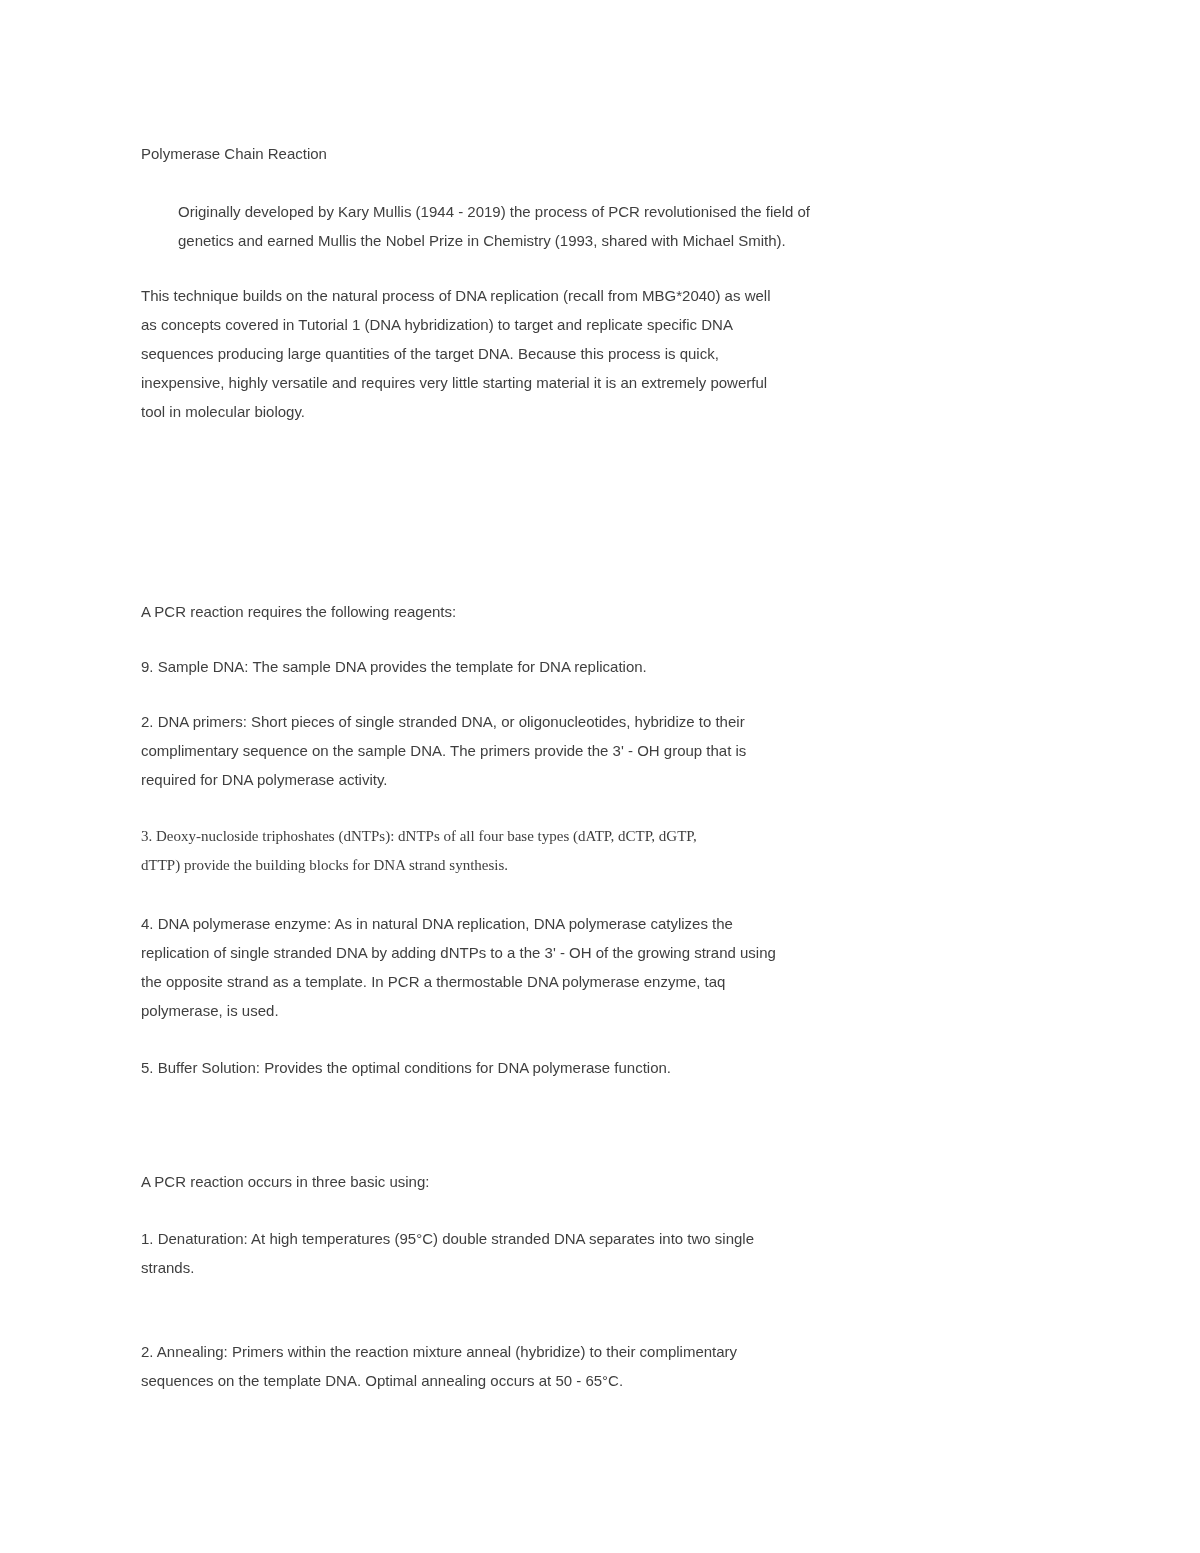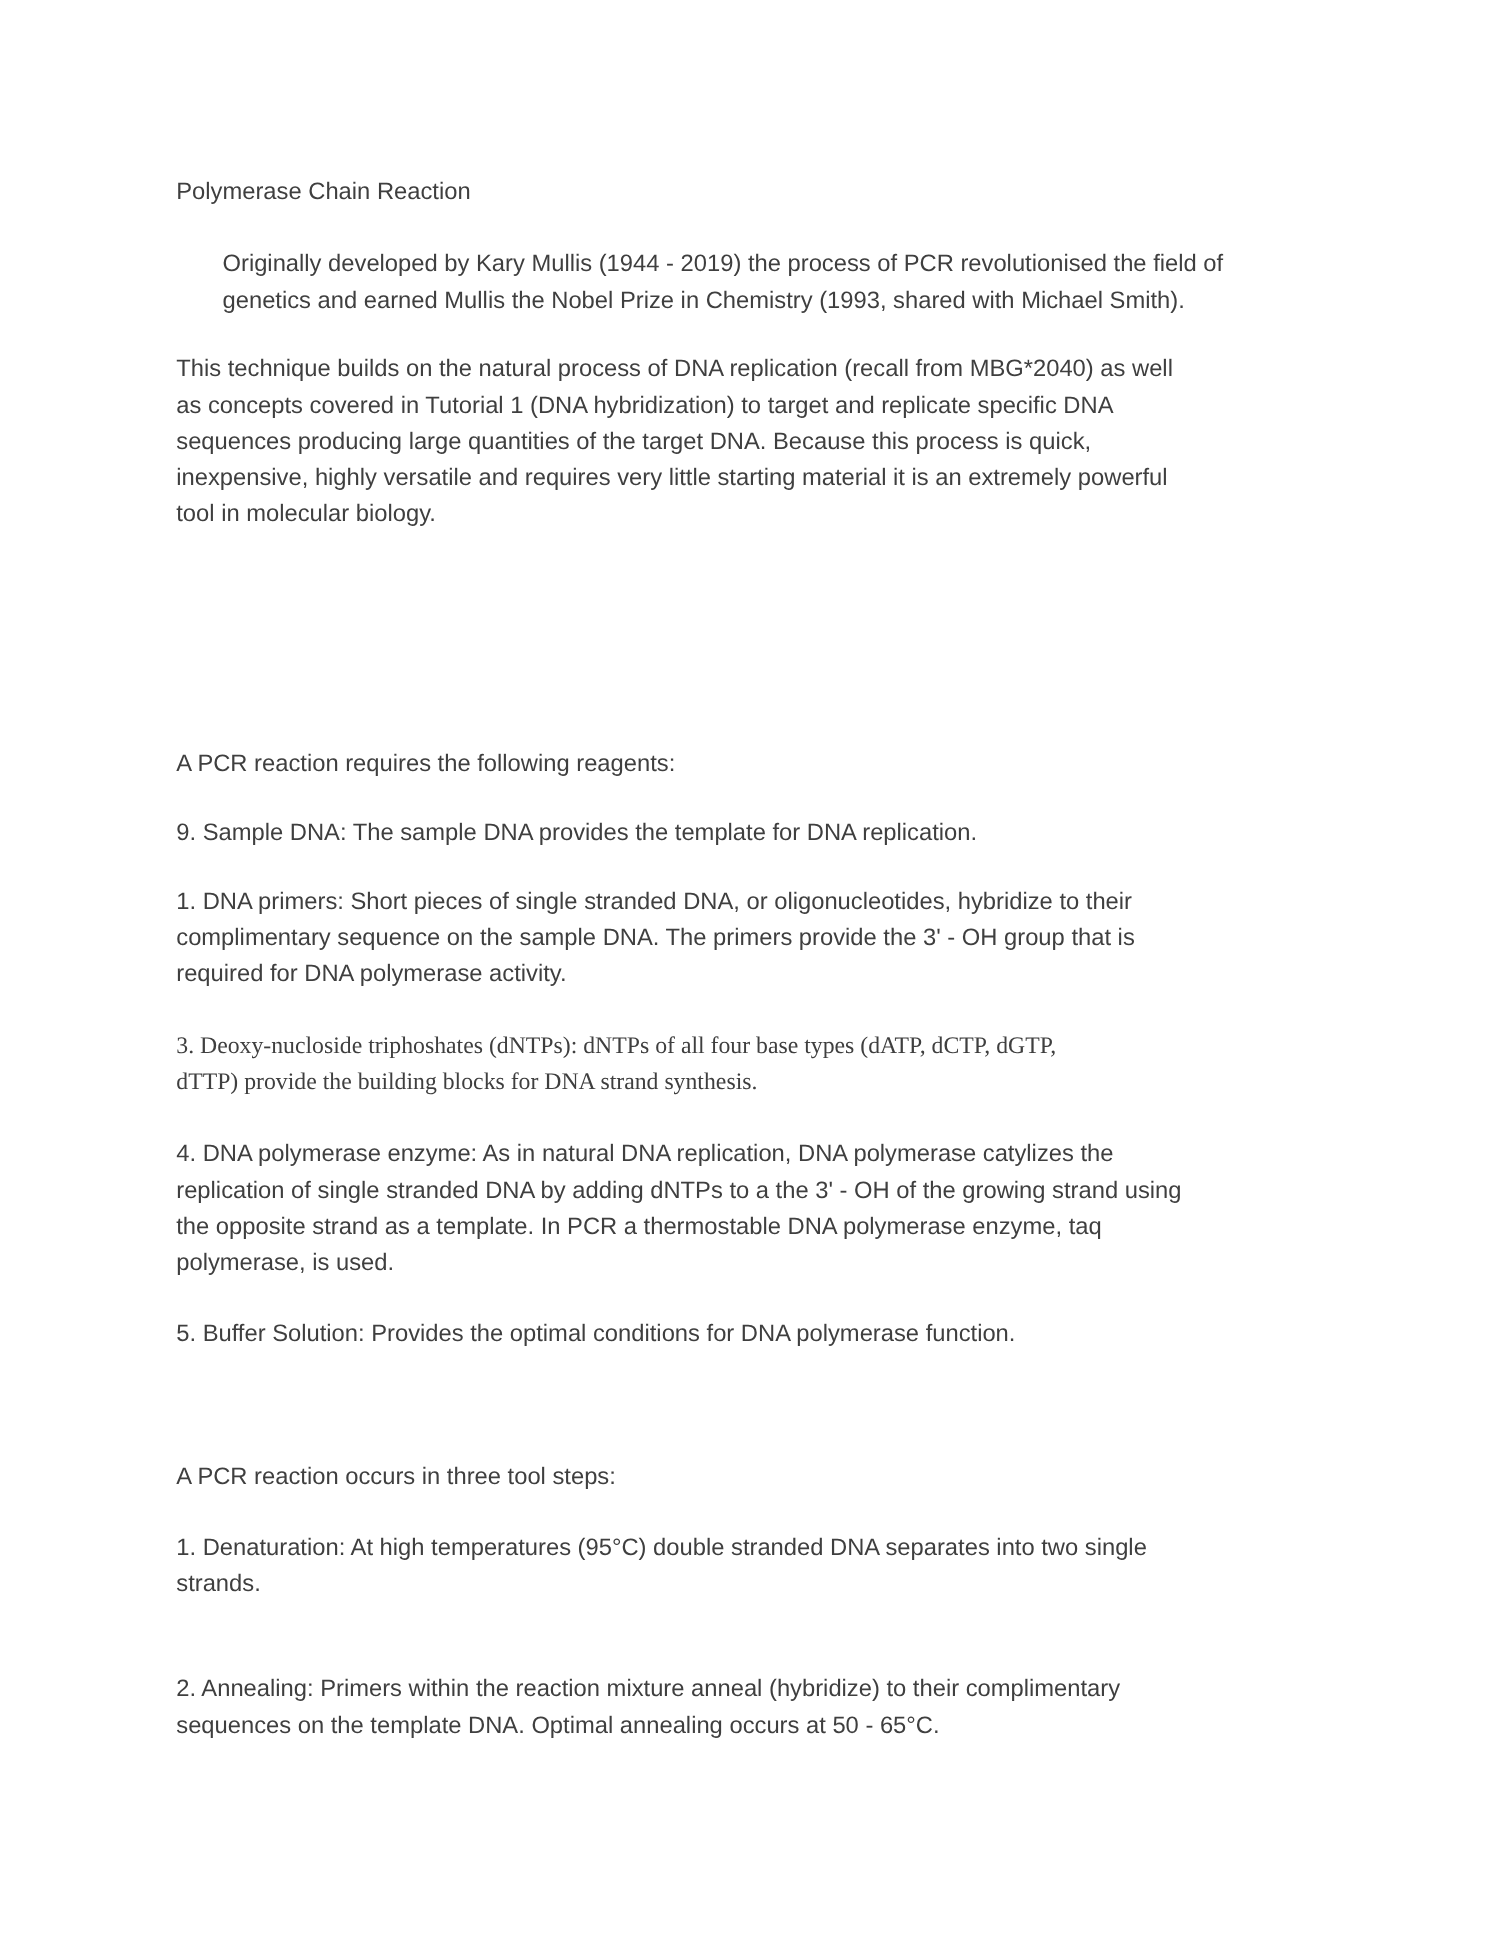--- a/index.html
+++ b/index.html
@@ -11,21 +11,21 @@
     position: relative;
     width: 1200px;
     height: 1553px;
     background: #ffffff;
     overflow: hidden;
     font-family: "Liberation Sans", sans-serif;
   }
   .block {
     position: absolute;
     left: 141px;
-    font-size: 19px;
+    font-size: 15px;
     line-height: 29px;
     color: #3f3f3f;
     white-space: pre;        
     letter-spacing: 0;
   }
   .b-title { top: 139px; }
   .b-p1    { top: 197px; margin-left: 37px; }
   .b-p2    { top: 281px; }
   .b-rh    { top: 597px; }
   .b-r1    { top: 652px; }
@@ -44,28 +44,28 @@
   <div class="block b-title">Polymerase Chain Reaction</div>
   <div class="block b-p1">Originally developed by Kary Mullis (1944 - 2019) the process of PCR revolutionised the field of
 genetics and earned Mullis the Nobel Prize in Chemistry (1993, shared with Michael Smith).</div>
   <div class="block b-p2">This technique builds on the natural process of DNA replication (recall from MBG*2040) as well
 as concepts covered in Tutorial 1 (DNA hybridization) to target and replicate specific DNA
 sequences producing large quantities of the target DNA. Because this process is quick,
 inexpensive, highly versatile and requires very little starting material it is an extremely powerful
 tool in molecular biology.</div>
   <div class="block b-rh">A PCR reaction requires the following reagents:</div>
   <div class="block b-r1">9. Sample DNA: The sample DNA provides the template for DNA replication.</div>
-  <div class="block b-r2">1. DNA primers: Short pieces of single stranded DNA, or oligonucleotides, hybridize to their
+  <div class="block b-r2">2. DNA primers: Short pieces of single stranded DNA, or oligonucleotides, hybridize to their
 complimentary sequence on the sample DNA. The primers provide the 3' - OH group that is
 required for DNA polymerase activity.</div>
   <div class="block b-r3">3. Deoxy-nucloside triphoshates (dNTPs): dNTPs of all four base types (dATP, dCTP, dGTP,
 dTTP) provide the building blocks for DNA strand synthesis.</div>
   <div class="block b-r4">4. DNA polymerase enzyme: As in natural DNA replication, DNA polymerase catylizes the
 replication of single stranded DNA by adding dNTPs to a the 3' - OH of the growing strand using
 the opposite strand as a template. In PCR a thermostable DNA polymerase enzyme, taq
 polymerase, is used.</div>
   <div class="block b-r5">5. Buffer Solution: Provides the optimal conditions for DNA polymerase function.</div>
-  <div class="block b-sh">A PCR reaction occurs in three tool steps:</div>
+  <div class="block b-sh">A PCR reaction occurs in three basic using:</div>
   <div class="block b-s1">1. Denaturation: At high temperatures (95°C) double stranded DNA separates into two single
 strands.</div>
   <div class="block b-s2">2. Annealing: Primers within the reaction mixture anneal (hybridize) to their complimentary
 sequences on the template DNA. Optimal annealing occurs at 50 - 65°C.</div>
 </div>
 
 </body></html>

